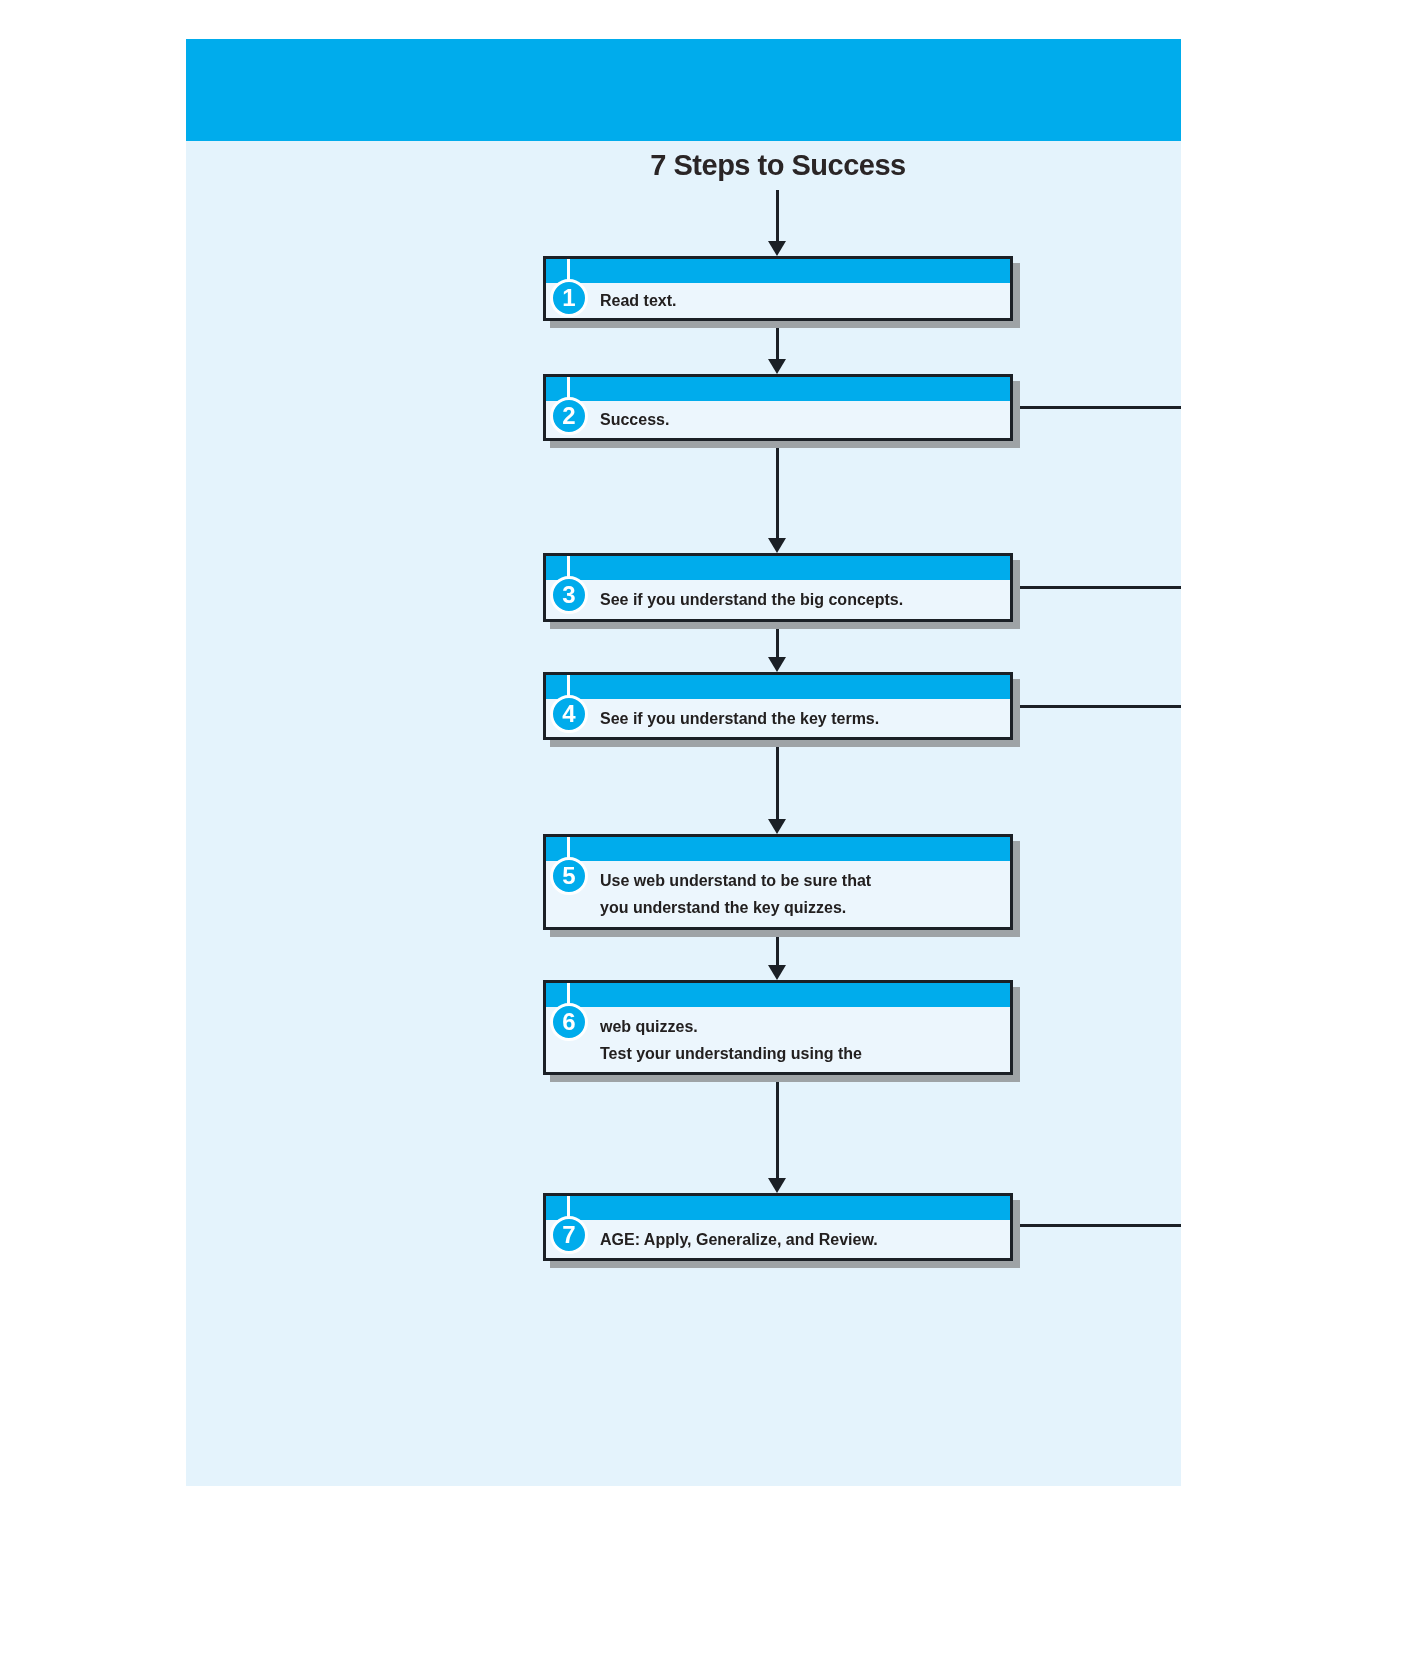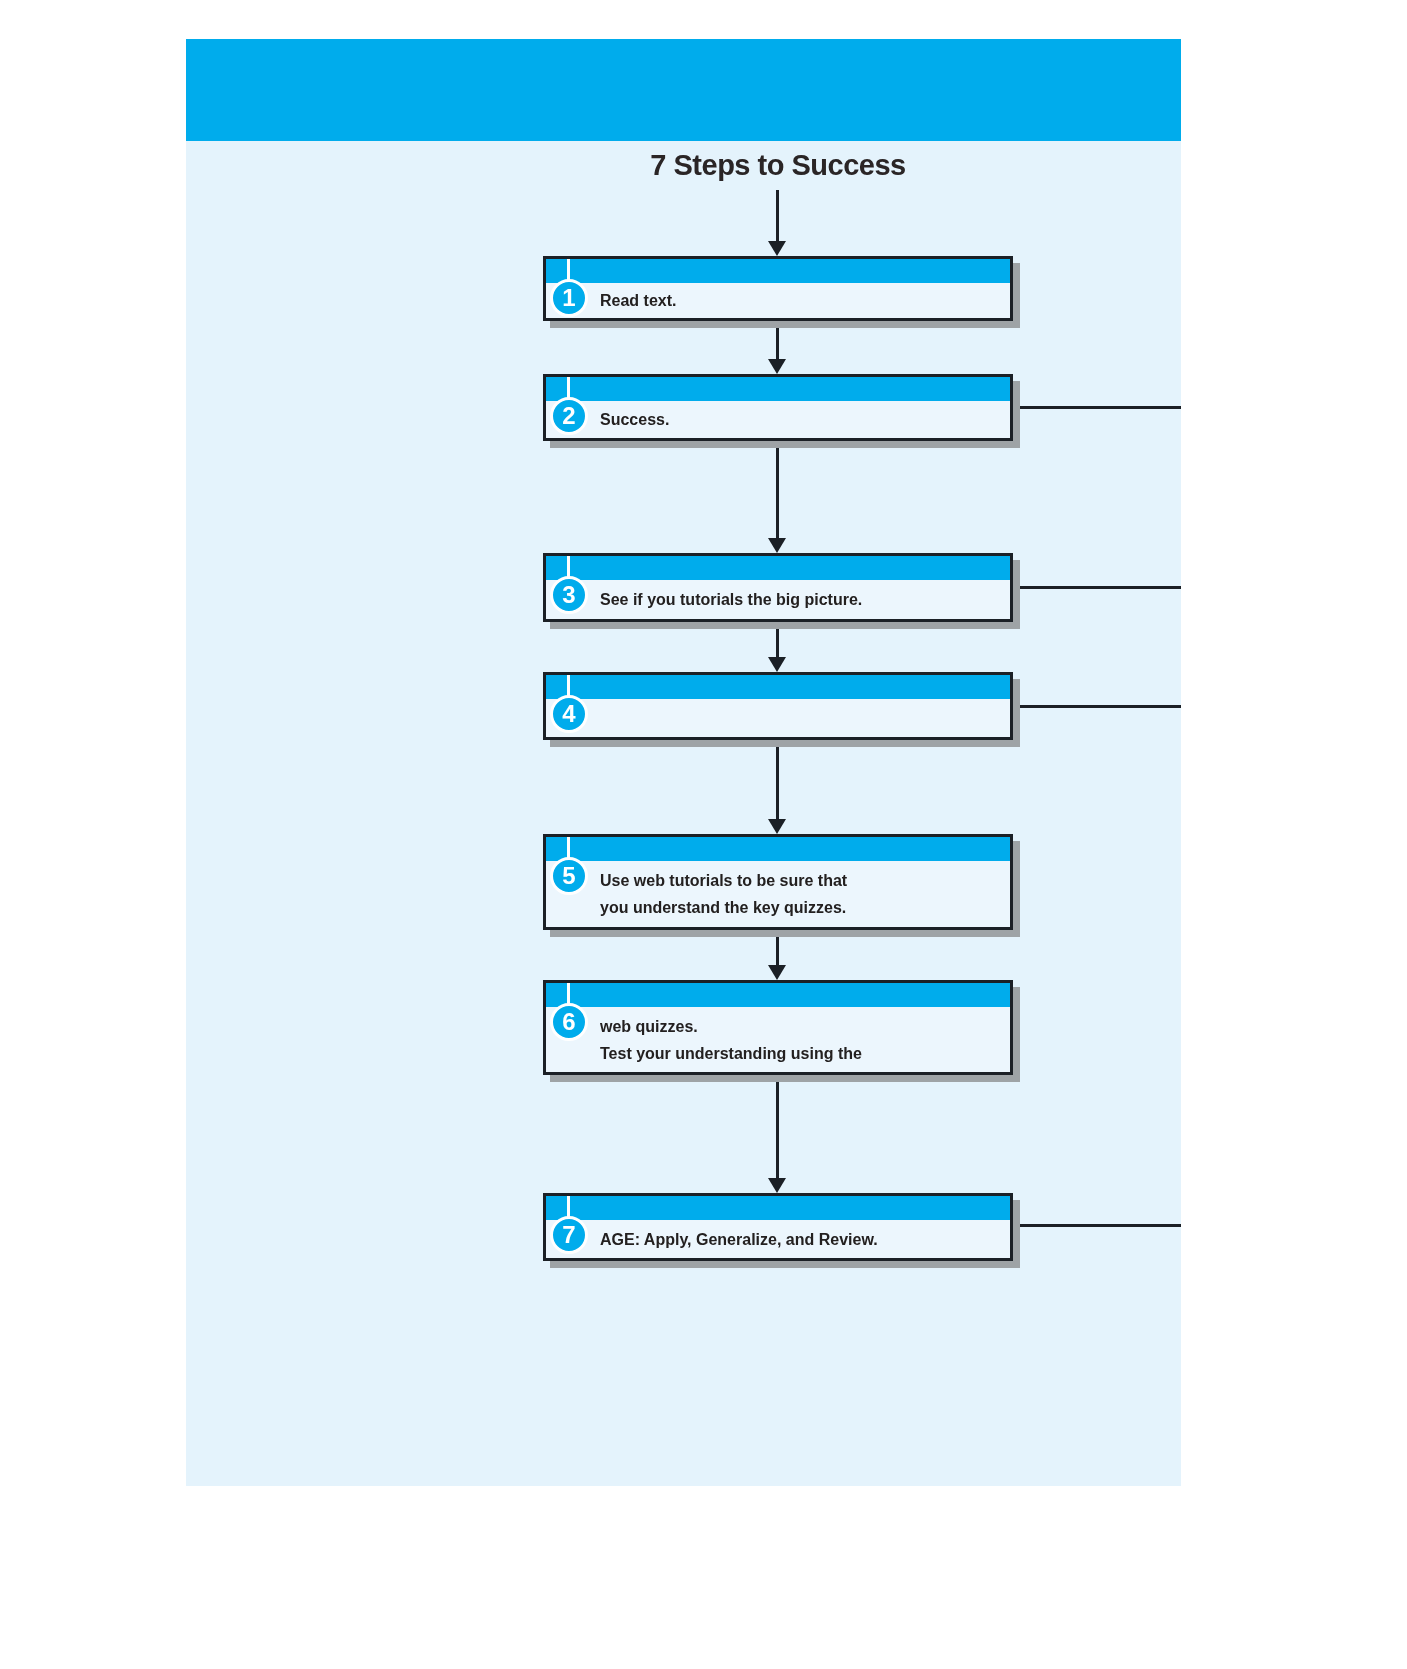--- a/index.html
+++ b/index.html
@@ -120,41 +120,45 @@
     </div>
   </div>
 
   <div class="box box3">
     <div class="strip"></div>
     <div class="pin"></div>
     <div class="numcircle">
       <span>3</span>
     </div>
     <div class="label">
-      <span>See if you tutorials the big picture.</span>
+      <span>See if you understand the big concepts.</span>
       <span></span>
     </div>
   </div>
 
   <div class="box box4">
     <div class="strip"></div>
     <div class="pin"></div>
     <div class="numcircle">
       <span>4</span>
     </div>
+    <div class="label">
+      <span>See if you understand the key terms.</span>
+      <span></span>
+    </div>
   </div>
 
   <div class="box box5">
     <div class="strip"></div>
     <div class="pin"></div>
     <div class="numcircle">
       <span>5</span>
     </div>
     <div class="label">
-      <span>Use web tutorials to be sure that</span>
+      <span>Use web understand to be sure that</span>
       <span>you understand the key quizzes.</span>
     </div>
   </div>
 
   <div class="box box6">
     <div class="strip"></div>
     <div class="pin"></div>
     <div class="numcircle">
       <span>6</span>
     </div>

